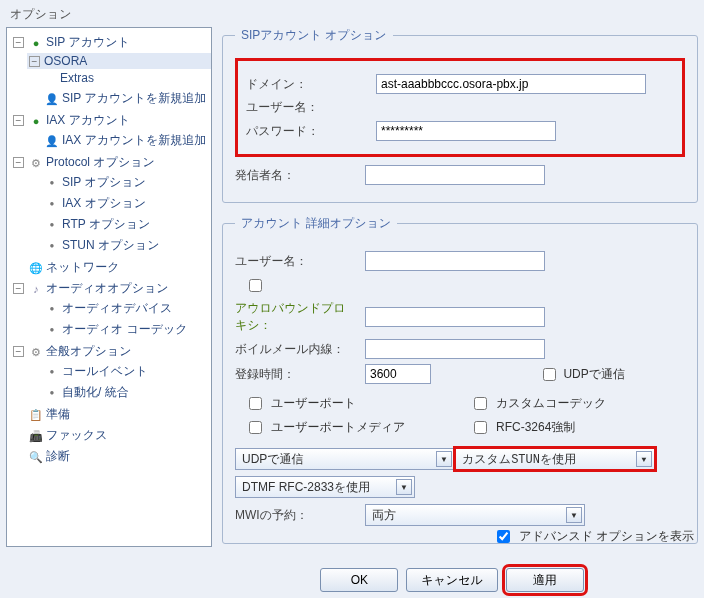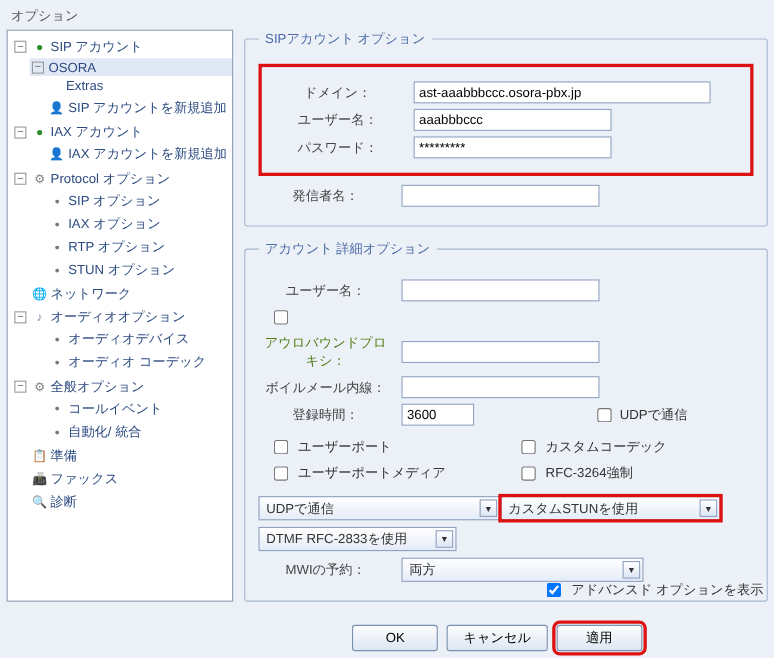--- a/index.html
+++ b/index.html
@@ -82,21 +82,21 @@
   padding: 0 6px;
   font-size: 12px;
 }
 .form-row {
   display: flex;
   align-items: center;
   margin: 5px 0;
 }
 .form-row label {
   width: 130px;
-  text-align: center;
+  text-align: left;
   padding-right: 8px;
   color: #444;
 }
 .form-row label.disabled { color: #4d7c0f; }
 input[type=text], input[type=password] {
   border: 1px solid #8FA0C0;
   background: #fff;
   height: 20px;
   padding: 1px 4px;
   font-size: 12px;
@@ -121,21 +121,21 @@
 }
 .sel .arrow {
   width: 16px; height: 16px;
   border: 1px solid #8FA0C0;
   display: flex; align-items: center; justify-content: center;
   font-size: 8px;
   background: linear-gradient(#fff,#DCE6F4);
 }
 .sel-row { display: flex; margin: 6px 0; }
 .sel.w1 { width: 220px; }
-.sel.w2 { width: 200px; }
+.sel.w2 { width: 200px; font-family: Liberation Mono, monospace; }
 .sel.w3 { width: 180px; text-align: center; }
 
 .hl-red { outline: 3px solid #D11; outline-offset: -1px; }
 .hl-red-box { border: 3px solid #D11; padding: 8px; margin-bottom: 8px; }
 
 .footer {
   position: absolute;
   bottom: 6px;
   left: 10px;
   right: 10px;
@@ -335,21 +335,20 @@
     <div class="right">
       <fieldset>
         <legend>SIPアカウント オプション</legend>
         <div class="hl-red-box">
           <div class="form-row">
             <label>ドメイン：</label>
             <input type="text" class="inp-wide" value="ast-aaabbbccc.osora-pbx.jp" style="">
           </div>
           <div class="form-row">
             <label>ユーザー名：</label>
-            <input type="text" class="inp-med" value="aaabbbccc" style="">
           </div>
           <div class="form-row">
             <label>パスワード：</label>
             <input type="text" class="inp-med" value="*********" style="">
           </div>
         </div>
         <div class="form-row">
           <label>発信者名：</label>
           <input type="text" class="inp-med" value="" style="">
         </div>

